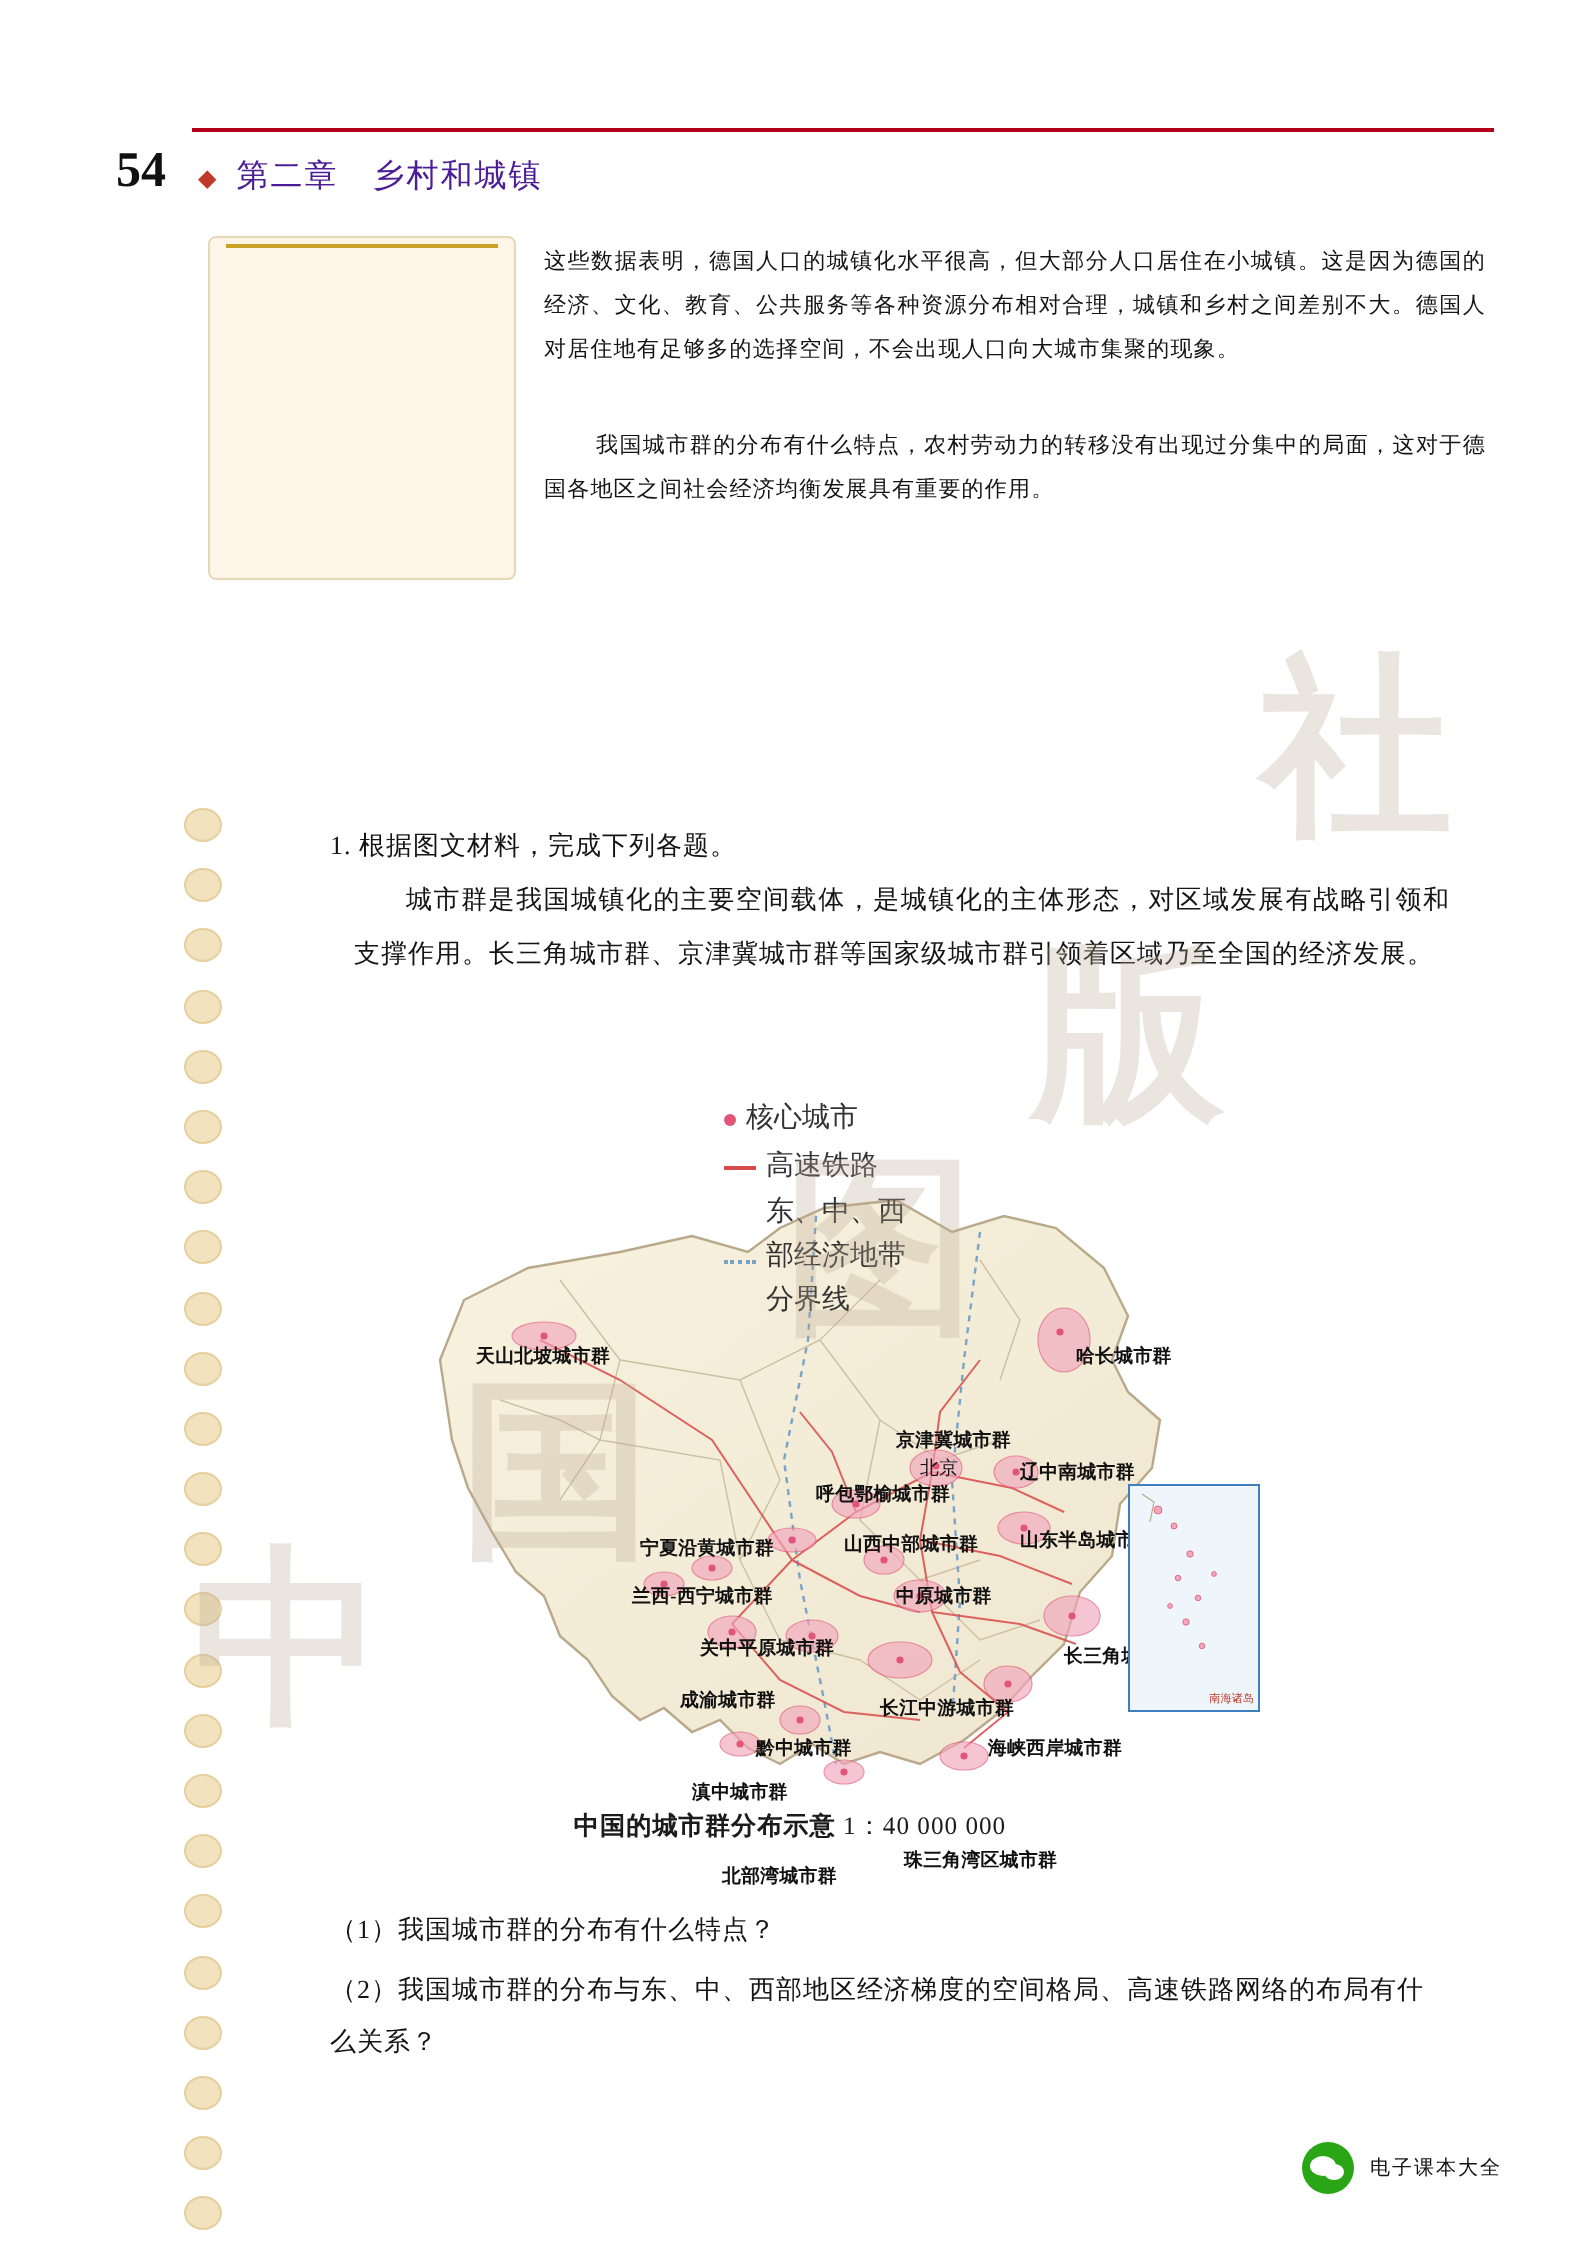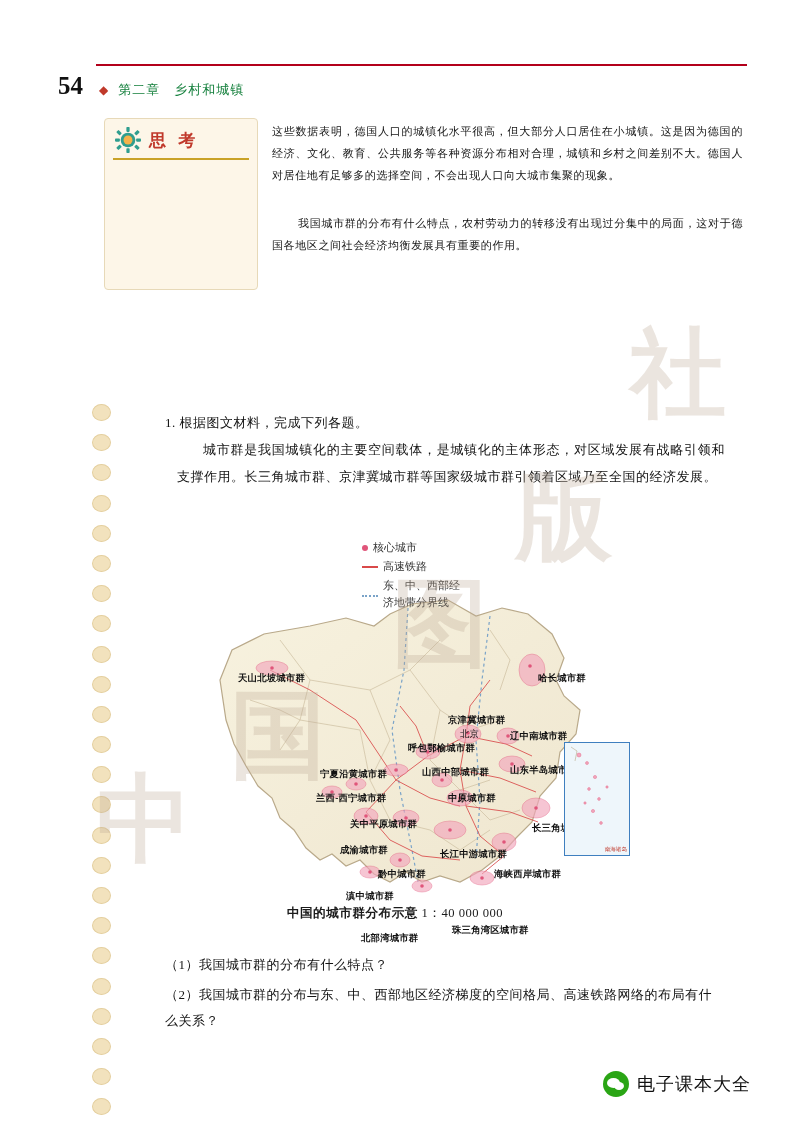--- a/index.html
+++ b/index.html
@@ -13,21 +13,21 @@
 
   
   .top-rule{
     position:absolute;top:64px;left:96px;right:40px;height:2px;background:#b3001b;
   }
 
   
   .hdr{position:absolute;top:72px;left:58px;display:flex;align-items:baseline;gap:10px;}
   .hdr .pageno{font-size:25px;font-weight:bold;color:#111;font-family:"Liberation Serif",serif;}
   .hdr .diamond{color:#c0392b;font-size:12px;margin-left:6px;}
-  .hdr .chap{font-size:13px;color:#15803d;letter-spacing:1px;}
+  .hdr .chap{font-size:16px;color:#4c1d95;letter-spacing:1px;}
 
   
   .think-box{
     position:absolute;left:104px;top:118px;width:152px;min-height:170px;
     background:#fdf6e8;border:1px solid #e7d9b8;border-radius:4px;
   }
   .think-head{display:flex;align-items:center;gap:8px;padding:8px 8px 2px 10px;}
   .gear{
     width:26px;height:26px;position:relative;display:inline-block;
   }
@@ -69,21 +69,21 @@
   #q3{left:140px;right:74px;top:982px;line-height:2.0;}
 
   
   .fig{position:absolute;left:160px;top:530px;width:470px;height:370px;}
   .map-bg{position:absolute;inset:0;}
   .fig-cap{
     position:absolute;left:160px;top:905px;width:470px;text-align:center;
     font-size:12.6px;color:#1b1b1b;letter-spacing:.5px;
   }
   .fig-cap b{font-weight:bold;}
-  .legend{position:absolute;left:202px;top:9px;font-size:11px;color:#333;line-height:1.55;}
+  .legend{position:absolute;left:202px;top:19px;font-size:14px;color:#333;line-height:1.55;}
   .legend .row{display:flex;align-items:center;gap:5px;margin-bottom:2px;}
   .legend .dot{width:6px;height:6px;border-radius:50%;background:#e0557a;display:inline-block;}
   .legend .ln{width:16px;height:2px;background:#d94a4a;display:inline-block;}
   .legend .dash{width:16px;border-top:2px dotted #7aa3c8;display:inline-block;height:1px;}
   .lbl{position:absolute;font-size:9.4px;color:#111;white-space:nowrap;letter-spacing:.2px;}
   .lbl.b{font-weight:bold;}
   .inset{
     position:absolute;right:0px;top:212px;width:64px;height:112px;
     border:1px solid #3f7fbf;background:#eef6fb;
   }
@@ -105,55 +105,36 @@
     position:absolute;right:36px;bottom:24px;display:flex;align-items:center;gap:8px;
   }
   .footer .wc{
     width:26px;height:26px;border-radius:50%;background:#2aa515;position:relative;
   }
   .footer .wc:before,.footer .wc:after{
     content:"";position:absolute;background:#fff;border-radius:50%;
   }
   .footer .wc:before{width:13px;height:10px;left:4px;top:7px;}
   .footer .wc:after{width:10px;height:8px;left:11px;top:11px;}
-  .footer .ft{font-size:18px;color:#111;letter-spacing:1px;}
+  .footer .ft{font-size:10px;color:#111;letter-spacing:1px;}
 </style>
 </head>
 <body>
 
 <div class="page">
 
   <div class="top-rule"></div>
 
   <div class="hdr">
     <span class="pageno">54</span>
     <span class="diamond">◆</span>
     <span class="chap">第二章　乡村和城镇</span>
   </div>
 
   <div class="think-box">
-    <div class="think-head">
-      <span class="gear">
-        <svg viewBox="0 0 32 32" width="26" height="26">
-          <g fill="#2f9e8f">
-            <circle cx="16" cy="16" r="9"></circle>
-            <rect x="14" y="0" width="4" height="6" rx="1"></rect>
-            <rect x="14" y="26" width="4" height="6" rx="1"></rect>
-            <rect x="0" y="14" width="6" height="4" rx="1"></rect>
-            <rect x="26" y="14" width="6" height="4" rx="1"></rect>
-            <rect x="3" y="4" width="4" height="6" rx="1" transform="rotate(-45 5 7)"></rect>
-            <rect x="25" y="22" width="4" height="6" rx="1" transform="rotate(-45 27 25)"></rect>
-            <rect x="25" y="4" width="4" height="6" rx="1" transform="rotate(45 27 7)"></rect>
-            <rect x="3" y="22" width="4" height="6" rx="1" transform="rotate(45 5 25)"></rect>
-          </g>
-          <circle cx="16" cy="16" r="5.5" fill="#f6b24a"></circle>
-        </svg>
-      </span>
-      <span class="think-title">思 考</span>
-    </div>
     <div class="think-rule"></div>
   </div>
 
   <div class="para" id="p1">这些数据表明，德国人口的城镇化水平很高，但大部分人口居住在小城镇。这是因为德国的经济、文化、教育、公共服务等各种资源分布相对合理，城镇和乡村之间差别不大。德国人对居住地有足够多的选择空间，不会出现人口向大城市集聚的现象。</div>
   <div class="para" id="p2" style="text-indent:26px">我国城市群的分布有什么特点，农村劳动力的转移没有出现过分集中的局面，这对于德国各地区之间社会经济均衡发展具有重要的作用。</div>
 
 
   <div class="spiral">
     <i></i>
       <i></i>

